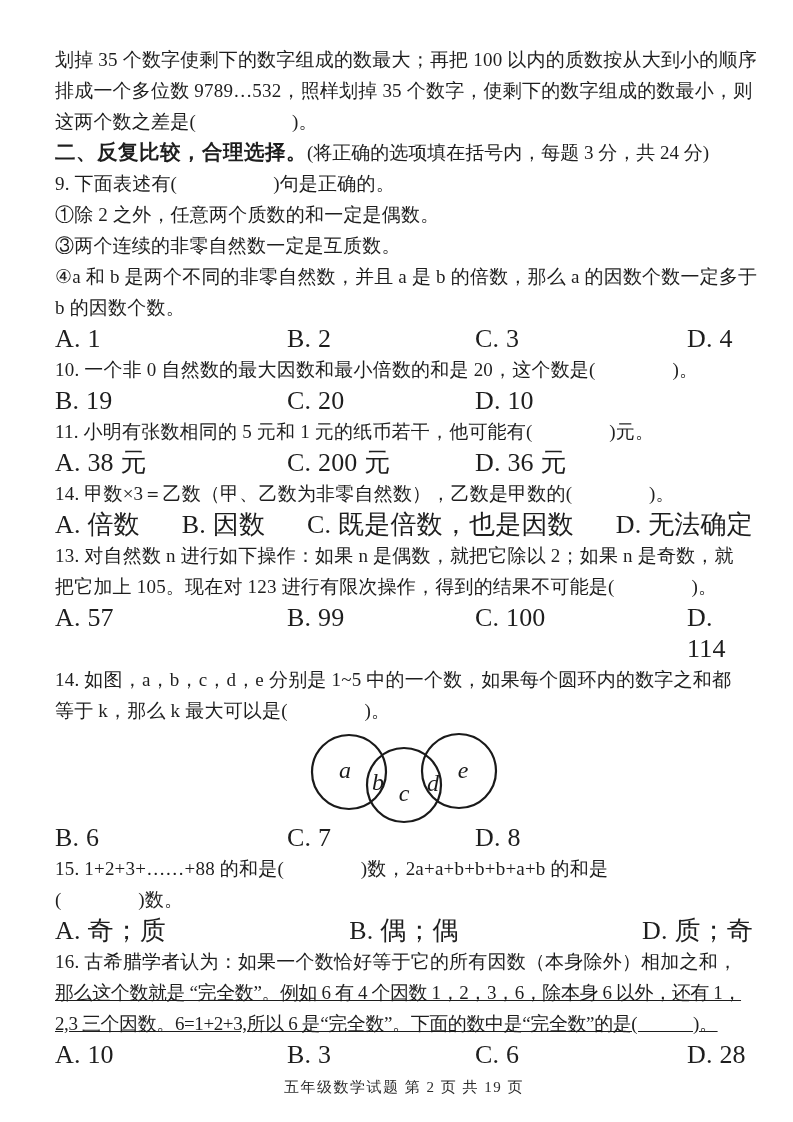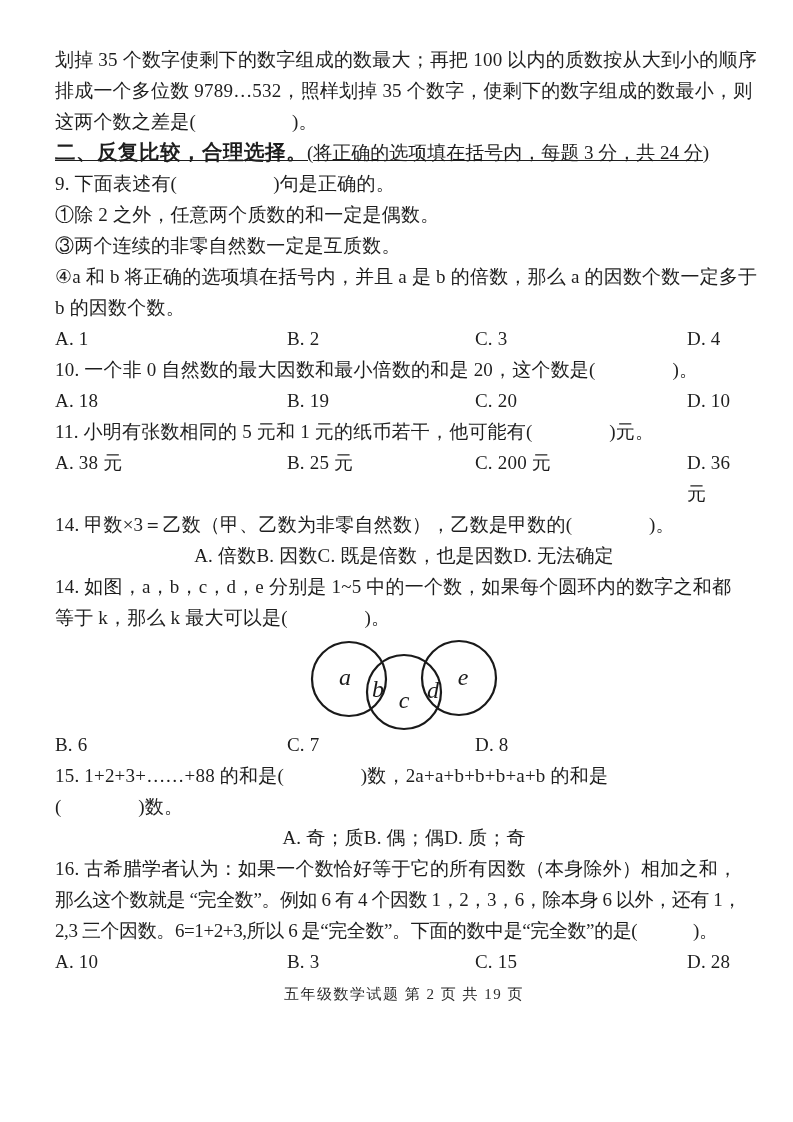--- a/index.html
+++ b/index.html
@@ -21,44 +21,43 @@
     padding: 44px 48px 0 47px;
     margin-left: 8px;
   }
   .line {
     font-size: 19px;
     line-height: 31px;
     margin: 0;
     white-space: nowrap;
     letter-spacing: 0.2px;
   }
-  .tight { letter-spacing: -0.4px; }
+  .tight { letter-spacing: -0.4px; text-decoration: underline; }
   .section-header {
     font-size: 19px;
     line-height: 31px;
     margin: 0;
     white-space: nowrap;
-    text-decoration: underline;
   }
   .section-header .bold {
     font-weight: 700;
     font-size: 20.5px;
     letter-spacing: 0.5px;
   }
   .opt-row {
     display: flex;
-    font-size: 19px;
+    font-size: 26px;
     line-height: 31px;
     letter-spacing: 0.2px;
   }
   .opt-row.tab > span:nth-child(1) { width: 232px; }
   .opt-row.tab > span:nth-child(2) { width: 188px; }
   .opt-row.tab > span:nth-child(3) { width: 212px; }
   .opt-row.tab > span:nth-child(4) { flex: 1; }
-  .opt-row.spread { justify-content: center; }
+  .opt-row.spread { justify-content: space-between; }
   .diagram-wrap {
     height: 94px;
     text-align: center;
     margin: 2px 0 0 0;
   }
   .venn {
     display: inline-block;
   }
   .venn circle {
     fill: none;
@@ -88,60 +87,68 @@
   <p class="line">划掉 35 个数字使剩下的数字组成的数最大；再把 100 以内的质数按从大到小的顺序</p>
   <p class="line">排成一个多位数 9789…532，照样划掉 35 个数字，使剩下的数字组成的数最小，则</p>
   <p class="line">这两个数之差是(　　　　　)。</p>
 
   <p class="section-header"><span class="bold">二、反复比较，合理选择。</span><span>(将正确的选项填在括号内，每题 3 分，共 24 分)</span></p>
 
   <div>
     <p class="line">9.  下面表述有(　　　　　)句是正确的。</p>
     <p class="line">①除 2 之外，任意两个质数的和一定是偶数。</p>
     <p class="line">③两个连续的非零自然数一定是互质数。</p>
-    <p class="line">④a 和 b 将正确的选项填在括号内，并且 a 是 b 的倍数，那么 a 的因数个数一定多于</p>
+    <p class="line">④a 和 b 是两个不同的非零自然数，并且 a 是 b 的倍数，那么 a 的因数个数一定多于</p>
     <p class="line">b 的因数个数。</p>
     <div class="opt-row tab">
       <span>A.  1</span>
       <span>B.  2</span>
       <span>C.  3</span>
       <span>D.  4</span>
     </div>
   </div>
 
   <div>
     <p class="line">10.  一个非 0 自然数的最大因数和最小倍数的和是 20，这个数是(　　　　)。</p>
     <div class="opt-row tab">
-      <span>A.  18</span>
       <span>B.  19</span>
       <span>C.  20</span>
       <span>D.  10</span>
     </div>
   </div>
 
   <div>
     <p class="line">11.  小明有张数相同的 5 元和 1 元的纸币若干，他可能有(　　　　)元。</p>
     <div class="opt-row tab">
       <span>A.  38 元</span>
-      <span>B.  25 元</span>
       <span>C.  200 元</span>
       <span>D.  36 元</span>
     </div>
   </div>
 
   <div>
     <p class="line">14.  甲数×3＝乙数（甲、乙数为非零自然数），乙数是甲数的(　　　　)。</p>
     <div class="opt-row spread">
       <span>A.  倍数</span>
       <span>B.  因数</span>
       <span>C.  既是倍数，也是因数</span>
       <span>D.  无法确定</span>
     </div>
   </div>
 
+  <div>
+    <p class="line">13.  对自然数 n 进行如下操作：如果 n 是偶数，就把它除以 2；如果 n 是奇数，就</p>
+    <p class="line">把它加上 105。现在对 123 进行有限次操作，得到的结果不可能是(　　　　)。</p>
+    <div class="opt-row tab">
+      <span>A.  57</span>
+      <span>B.  99</span>
+      <span>C.  100</span>
+      <span>D.  114</span>
+    </div>
+  </div>
 
   <div>
     <p class="line">14.  如图，a，b，c，d，e 分别是 1~5 中的一个数，如果每个圆环内的数字之和都</p>
     <p class="line">等于 k，那么 k 最大可以是(　　　　)。</p>
     <div class="diagram-wrap">
       <svg class="venn" width="220" height="96" viewBox="0 0 220 96">
         <circle cx="55" cy="44" r="37"></circle>
         <circle cx="110" cy="57" r="37"></circle>
         <circle cx="165" cy="43" r="37"></circle>
         <text x="51" y="50">a</text>
@@ -168,20 +175,20 @@
     </div>
   </div>
 
   <div>
     <p class="line">16.  古希腊学者认为：如果一个数恰好等于它的所有因数（本身除外）相加之和，</p>
     <p class="line tight">那么这个数就是 “完全数”。例如 6 有 4 个因数 1，2，3，6，除本身 6 以外，还有 1，</p>
     <p class="line tight">2,3 三个因数。6=1+2+3,所以 6 是“完全数”。下面的数中是“完全数”的是(　　　)。</p>
     <div class="opt-row tab">
       <span>A.  10</span>
       <span>B.  3</span>
-      <span>C.  15</span>
+      <span>C.  6</span>
       <span>D.  28</span>
     </div>
   </div>
 
   <div class="footer">五年级数学试题 第 2 页 共 19 页</div>
 
 </div>
 
 </body></html>

